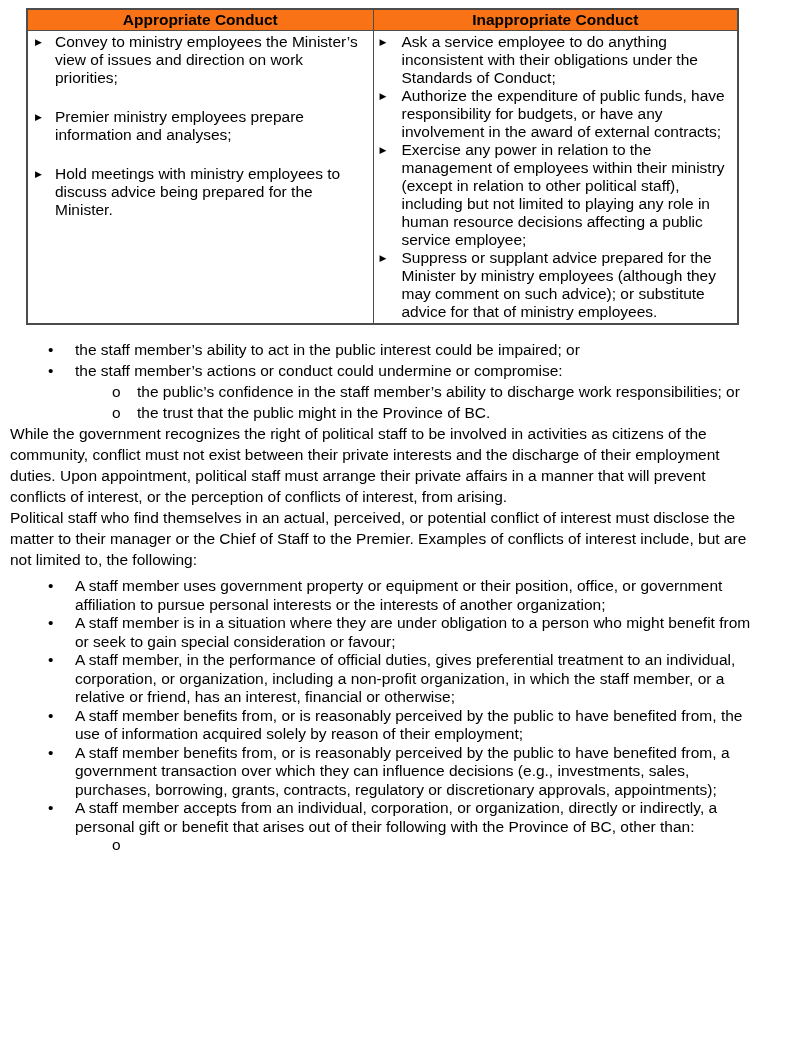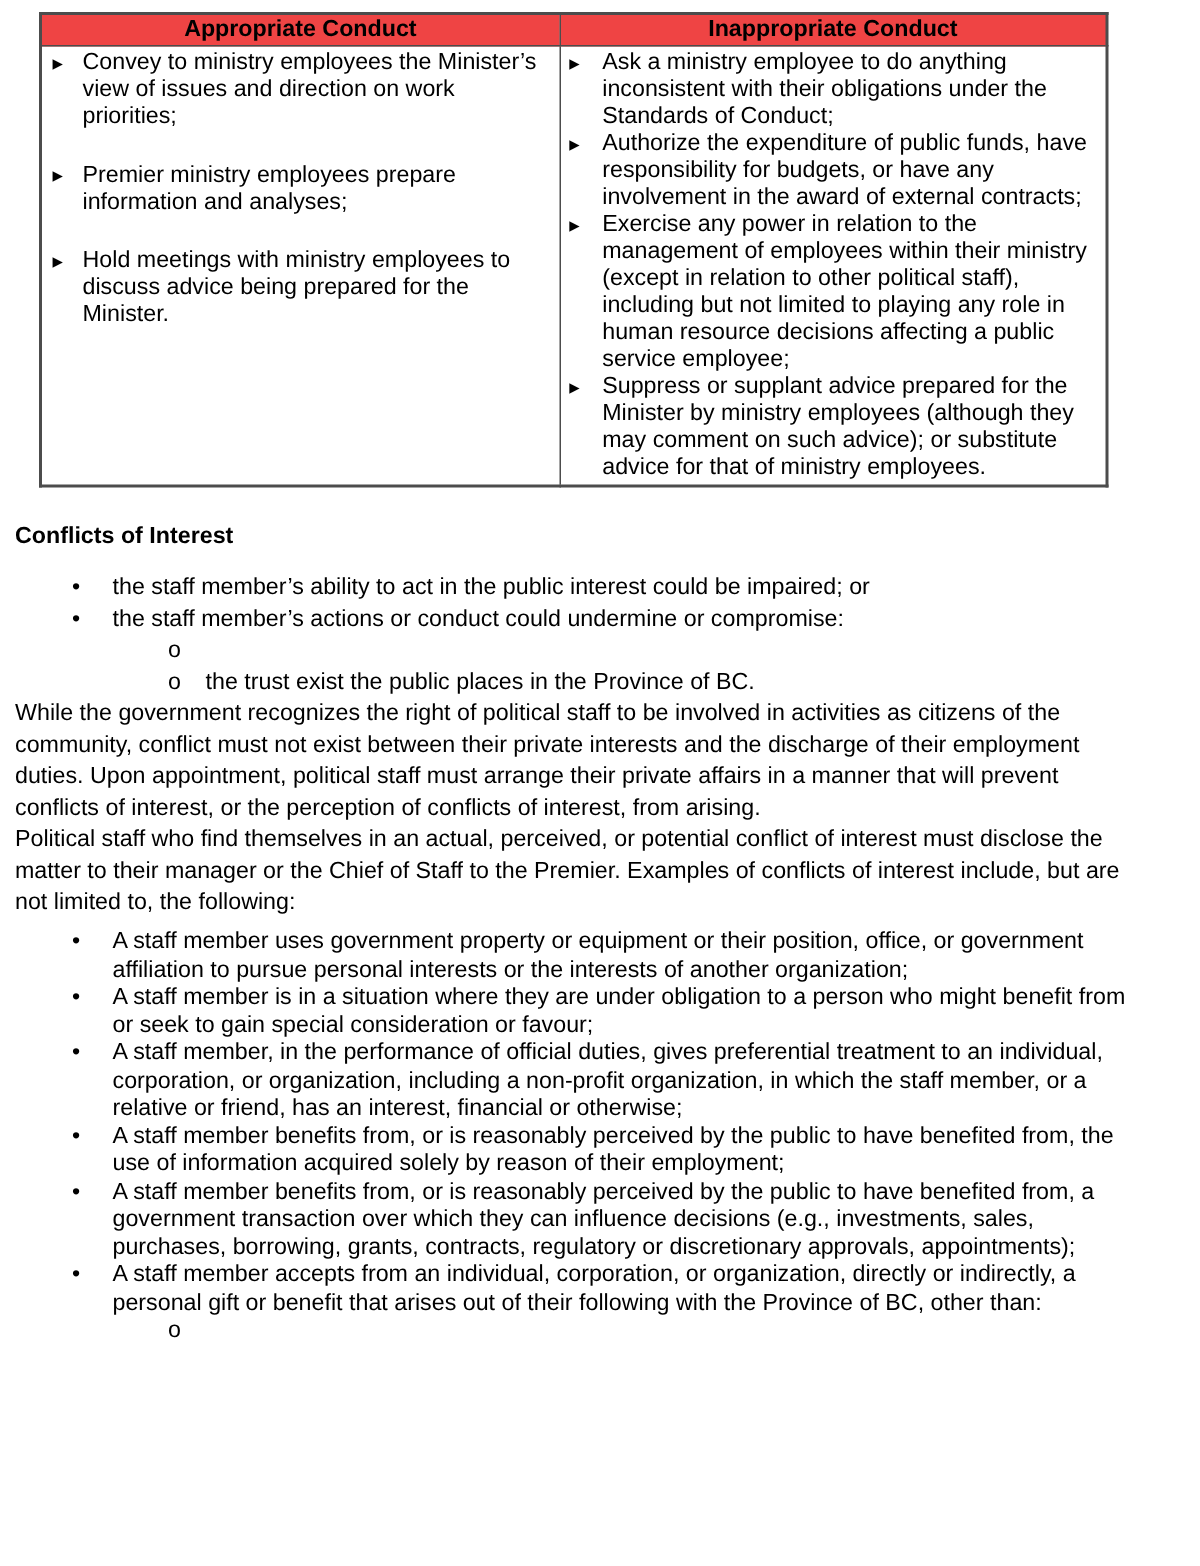--- a/index.html
+++ b/index.html
@@ -21,21 +21,21 @@
     border-collapse: collapse;
     table-layout: fixed;
     width: 711px;
     margin-left: 16px;
     border: 2px solid #4c4c4c;
   }
   .conduct col.c1 { width: 346px; }
   .conduct col.c2 { width: 365px; }
   .conduct th {
     border: 1px solid #4c4c4c;
-    background: #ef4444;
+    background: #f97316;
     font-weight: bold;
     text-align: center;
     height: 20px; line-height: 20px;
     padding: 0;
   }
   .conduct td {
     border: 1px solid #4c4c4c;
     vertical-align: top;
     padding: 2px 4px 2px 0;
     line-height: 18px;
@@ -102,57 +102,57 @@
             <span class="ttext">Premier ministry employees prepare information and analyses;</span>
           </div>
           <div class="titem">
             <span class="tg">▶</span>
             <span class="ttext">Hold meetings with ministry employees to discuss advice being prepared for the Minister.</span>
           </div>
         </td>
         <td class="rightcol">
           <div class="titem">
             <span class="tg r">▶</span>
-            <span class="ttext">Ask a ministry employee to do anything inconsistent with their obligations under the Standards of Conduct;</span>
+            <span class="ttext">Ask a service employee to do anything inconsistent with their obligations under the Standards of Conduct;</span>
           </div>
           <div class="titem">
             <span class="tg r">▶</span>
             <span class="ttext">Authorize the expenditure of public funds, have responsibility for budgets, or have any involvement in the award of external contracts;</span>
           </div>
           <div class="titem">
             <span class="tg r">▶</span>
             <span class="ttext">Exercise any power in relation to the management of employees within their ministry (except in relation to other political staff), including but not limited to playing any role in human resource decisions affecting a public service employee;</span>
           </div>
           <div class="titem">
             <span class="tg r">▶</span>
             <span class="ttext">Suppress or supplant advice prepared for the Minister by ministry employees (although they may comment on such advice); or substitute advice for that of ministry employees.</span>
           </div>
         </td>
       </tr>
     </tbody>
   </table>
 
-  <h2 class="heading">Conflicts of Interest</h2>
 
 
   <div class="list l1">
     <div class="row">
       <span class="g">•</span>
       <span class="txt">the staff member’s ability to act in the public interest could be impaired; or</span>
     </div>
     <div class="row">
       <span class="g">•</span>
       <span class="txt">the staff member’s actions or conduct could undermine or compromise:</span>
     </div>
     <div class="row sub">
       <span class="g">o</span>
+      <span class="txt">the public’s confidence in the staff member’s ability to discharge work responsibilities; or</span>
     </div>
     <div class="row sub">
       <span class="g">o</span>
-      <span class="txt">the trust exist the public places in the Province of BC.</span>
+      <span class="txt">the trust that the public might in the Province of BC.</span>
     </div>
   </div>
 
   <p class="para mt-para2">While the government recognizes the right of political staff to be involved in activities as citizens of the community, conflict must not exist between their private interests and the discharge of their employment duties. Upon appointment, political staff must arrange their private affairs in a manner that will prevent conflicts of interest, or the perception of conflicts of interest, from arising.</p>
 
   <p class="para mt-para3">Political staff who find themselves in an actual, perceived, or potential conflict of interest must disclose the matter to their manager or the Chief of Staff to the Premier. Examples of conflicts of interest include, but are not limited to, the following:</p>
 
   <div class="list l2">
     <div class="row">
       <span class="g">•</span>

